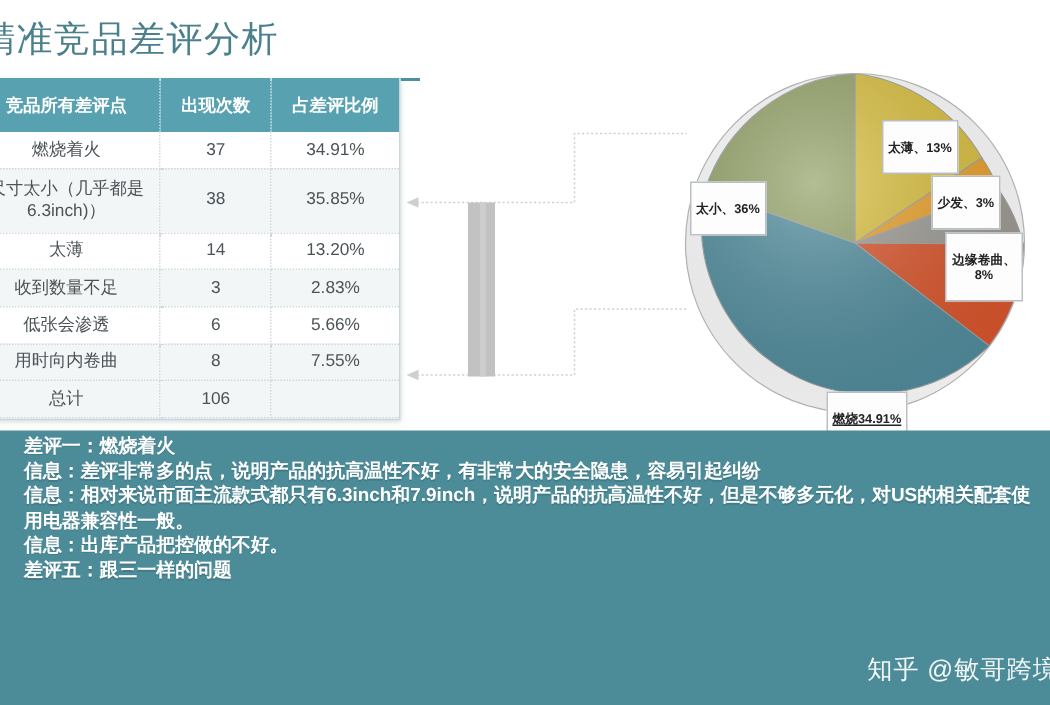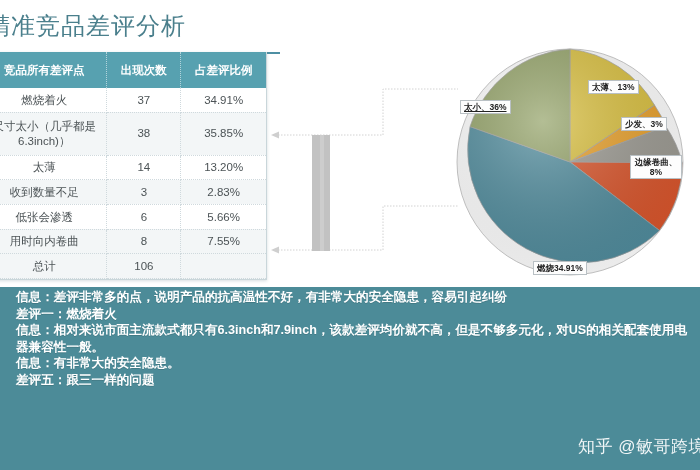--- a/index.html
+++ b/index.html
@@ -59,21 +59,21 @@
   
   #connector{position:absolute;left:268px;top:86px;width:190px;height:200px;}
 
   
   #pie-area{position:absolute;left:450px;top:34px;width:250px;height:252px;}
   #pie-svg{display:block;}
   .pie-label{
     position:absolute;
     background:#fdfdfd;border:1px solid #b9c0c4;
     font-size:8.5px;color:#232323;font-weight:bold;
-    padding:1px 3px;line-height:1.2;white-space:nowrap;
+    padding:12px 3px;line-height:1.2;white-space:nowrap;
     text-align:center;
   }
 
   
   #notes-block{
     position:absolute;left:0;top:287px;width:700px;height:183px;
     background:#4c8b98;
     overflow:hidden;
   }
   #notes-inner{
@@ -185,32 +185,32 @@
     <path d="M120,128 L215.8,92.4 A113,113 0 0,1 232.3,128.9 Z" fill="#9c9a92" stroke="#9f9f9f" stroke-width="0.7"></path>
 
     <path d="M120,128 L232.3,128.9 A113,113 0 0,1 209.5,196.6 Z" fill="#d9542a" stroke="#9f9f9f" stroke-width="0.7"></path>
 
     <path d="M120,128 L209.5,196.6 A113,113 0 0,1 20.0,92.6 Z" fill="#4f8b9c" stroke="#9f9f9f" stroke-width="0.7"></path>
 
     <path d="M120,128 L20.0,92.6 A113,113 0 0,1 120,15 Z" fill="#93a267" stroke="#9f9f9f" stroke-width="0.7"></path>
     <circle cx="120" cy="128" r="113" fill="url(#shade)" stroke="#b0b0b0" stroke-width="0.8"></circle>
   </svg>
 
-  <div class="pie-label" style="left:10px;top:66px;text-decoration:underline;">太小、36%</div>
+  <div class="pie-label" style="left:10px;top:87px;">太小、36%</div>
   <div class="pie-label" style="left:138px;top:46px;">太薄、13%</div>
   <div class="pie-label" style="left:171px;top:83px;text-align:center;">少发、3%</div>
   <div class="pie-label" style="left:180px;top:124px;">漏油、6%</div>
   <div class="pie-label" style="left:180px;top:121px;width:44px;white-space:pre-line;">边缘卷曲、
 8%</div>
-  <div class="pie-label" style="left:83px;top:227px;">燃烧34.91%</div>
+  <div class="pie-label" style="left:101px;top:227px;text-decoration:underline;">燃烧34.91%</div>
 </div>
 
 <div id="notes-block">
   <div id="notes-inner">
+    <div class="note-line note-head">差评一：燃烧着火</div>
     <div class="note-line note-body">信息：差评非常多的点，说明产品的抗高温性不好，有非常大的安全隐患，容易引起纠纷</div>
-    <div class="note-line note-head">差评一：燃烧着火</div>
-    <div class="note-line note-body">信息：相对来说市面主流款式都只有6.3inch和7.9inch，该款差评均价就不高，但是不够多元化，对US的相关配套使用电器兼容性一般。</div>
-    <div class="note-line note-body">信息：有非常大的安全隐患。</div>
+    <div class="note-line note-body">信息：相对来说市面主流款式都只有6.3inch和7.9inch，说明产品的抗高温性不好，但是不够多元化，对US的相关配套使用电器兼容性一般。</div>
+    <div class="note-line note-body">信息：出库产品把控做的不好。</div>
     <div class="note-line note-head">差评五：跟三一样的问题</div>
 
   </div>
   <div id="watermark">知乎 @敏哥跨境</div>
 </div>
 
 </body></html>

